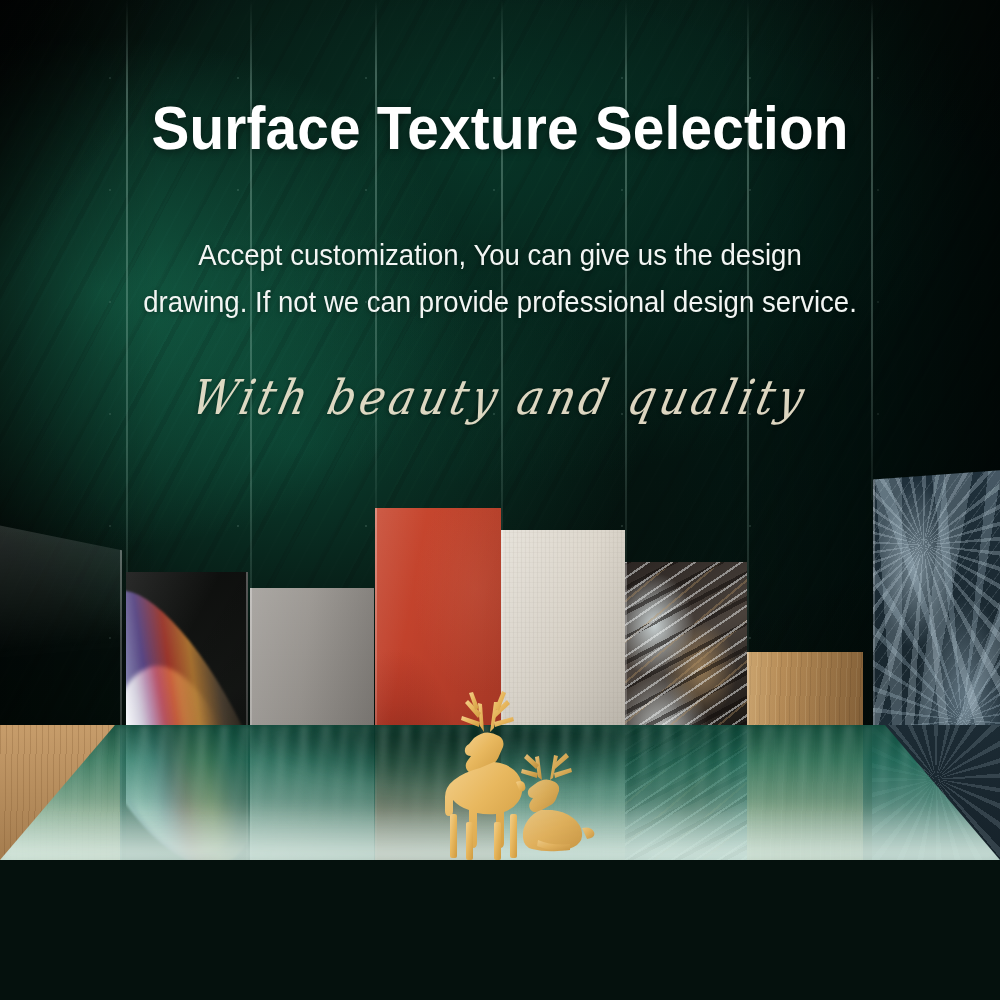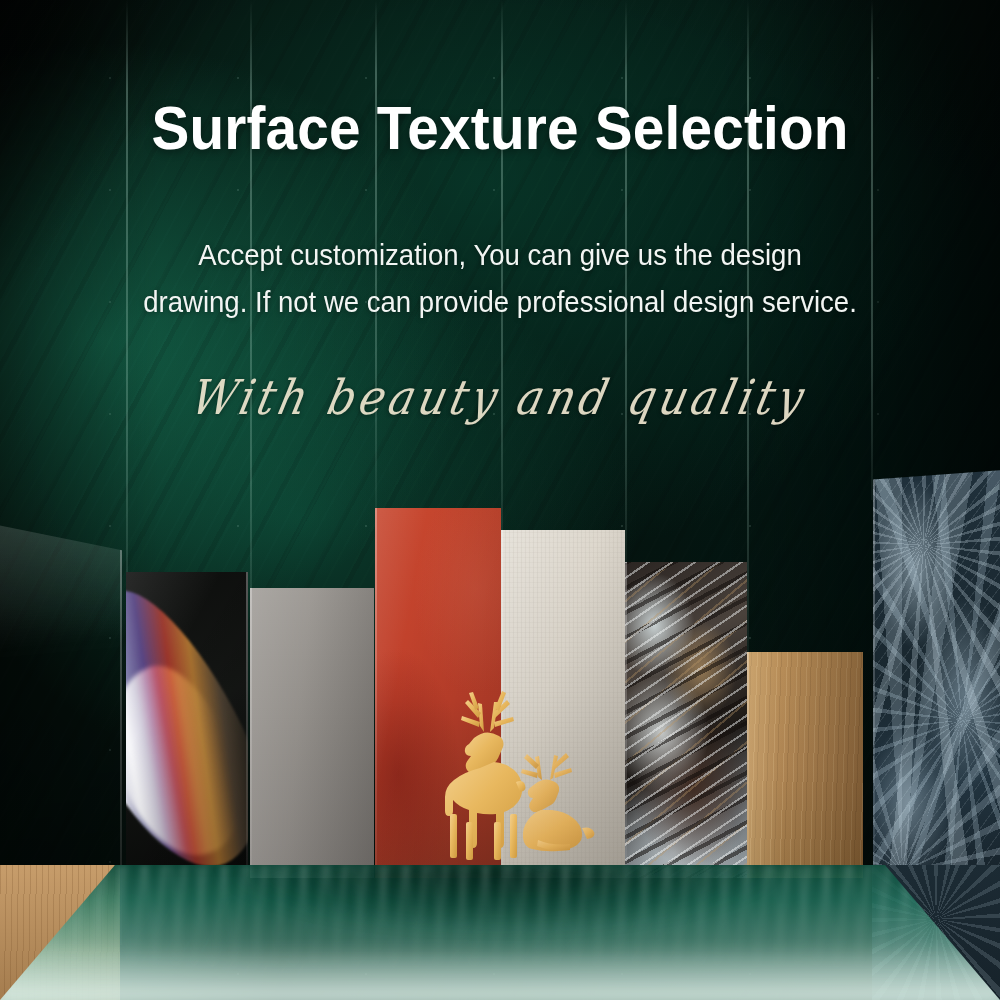--- a/index.html
+++ b/index.html
@@ -2,21 +2,21 @@
 <html><head>
 <meta charset="utf-8">
 <title>Surface Texture Selection</title>
 <style>
   html,body{margin:0;padding:0;}
   body{
     width:1000px;height:1000px;overflow:hidden;
     font-family:"Liberation Sans", sans-serif;
     background:#05110d;
   }
-  #stage{position:relative;width:1000px;height:1000px;overflow:hidden;}
+  #stage{position:relative;width:1000px;height:860px;overflow:hidden;}
 
   
   .bg-base{position:absolute;inset:0;
     background:
       radial-gradient(120% 80% at 18% 10%, rgba(9,70,53,.95) 0%, rgba(5,40,31,.85) 40%, rgba(3,22,18,.95) 100%),
       linear-gradient(160deg,#0a3d2e 0%,#0d4a37 22%,#07objekt 0%),
       #073024;
   }
   .bg-aurora{position:absolute;inset:0;
     background:

